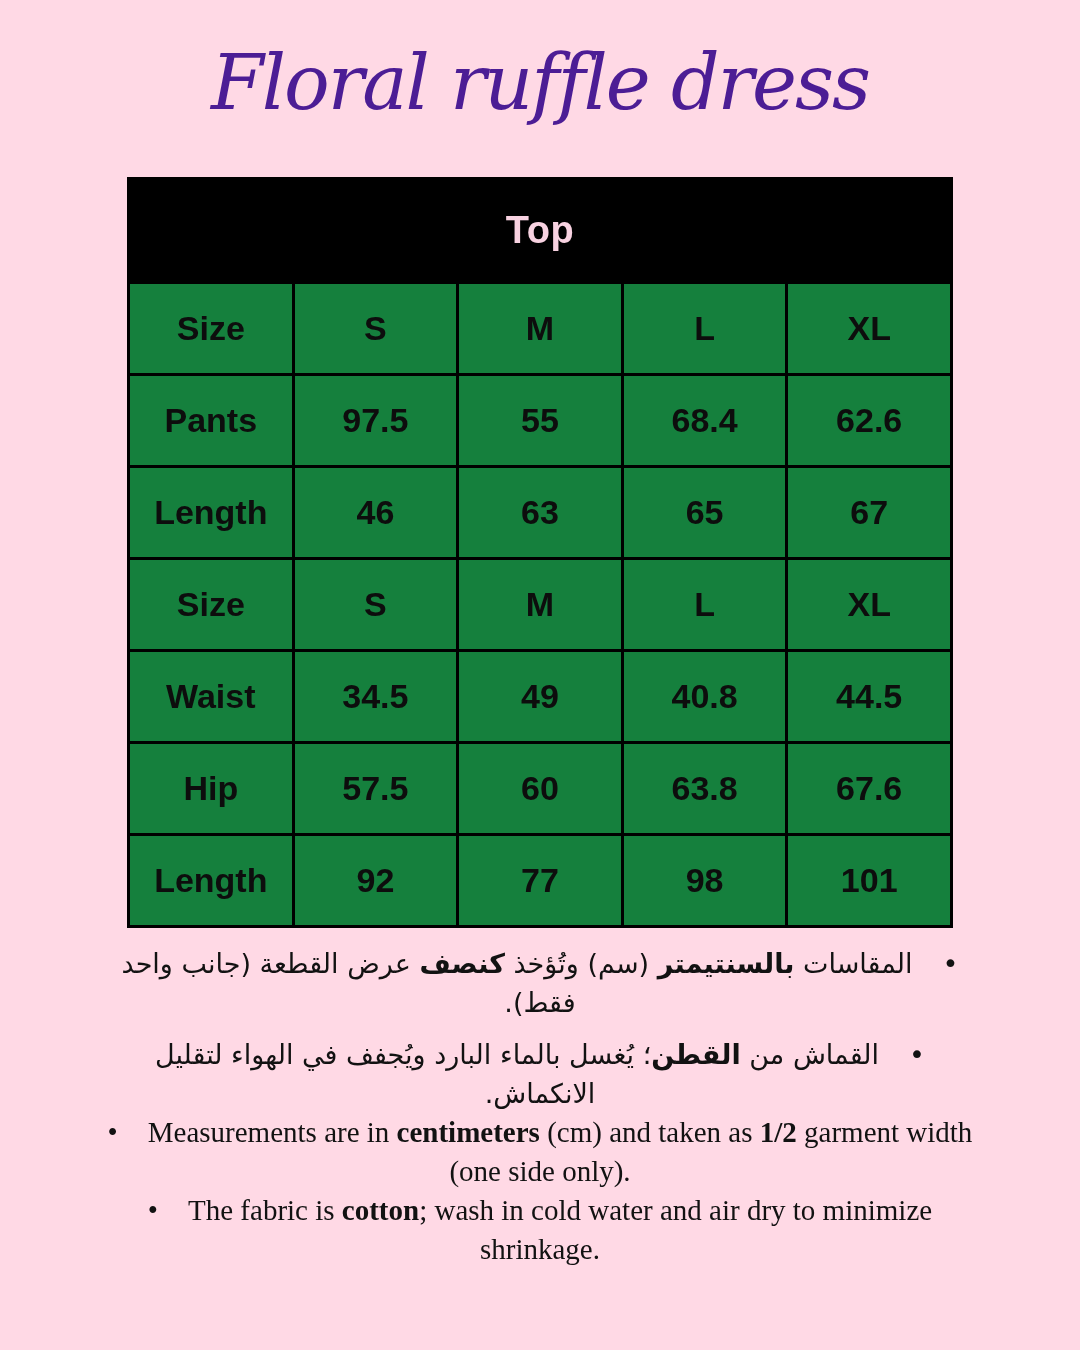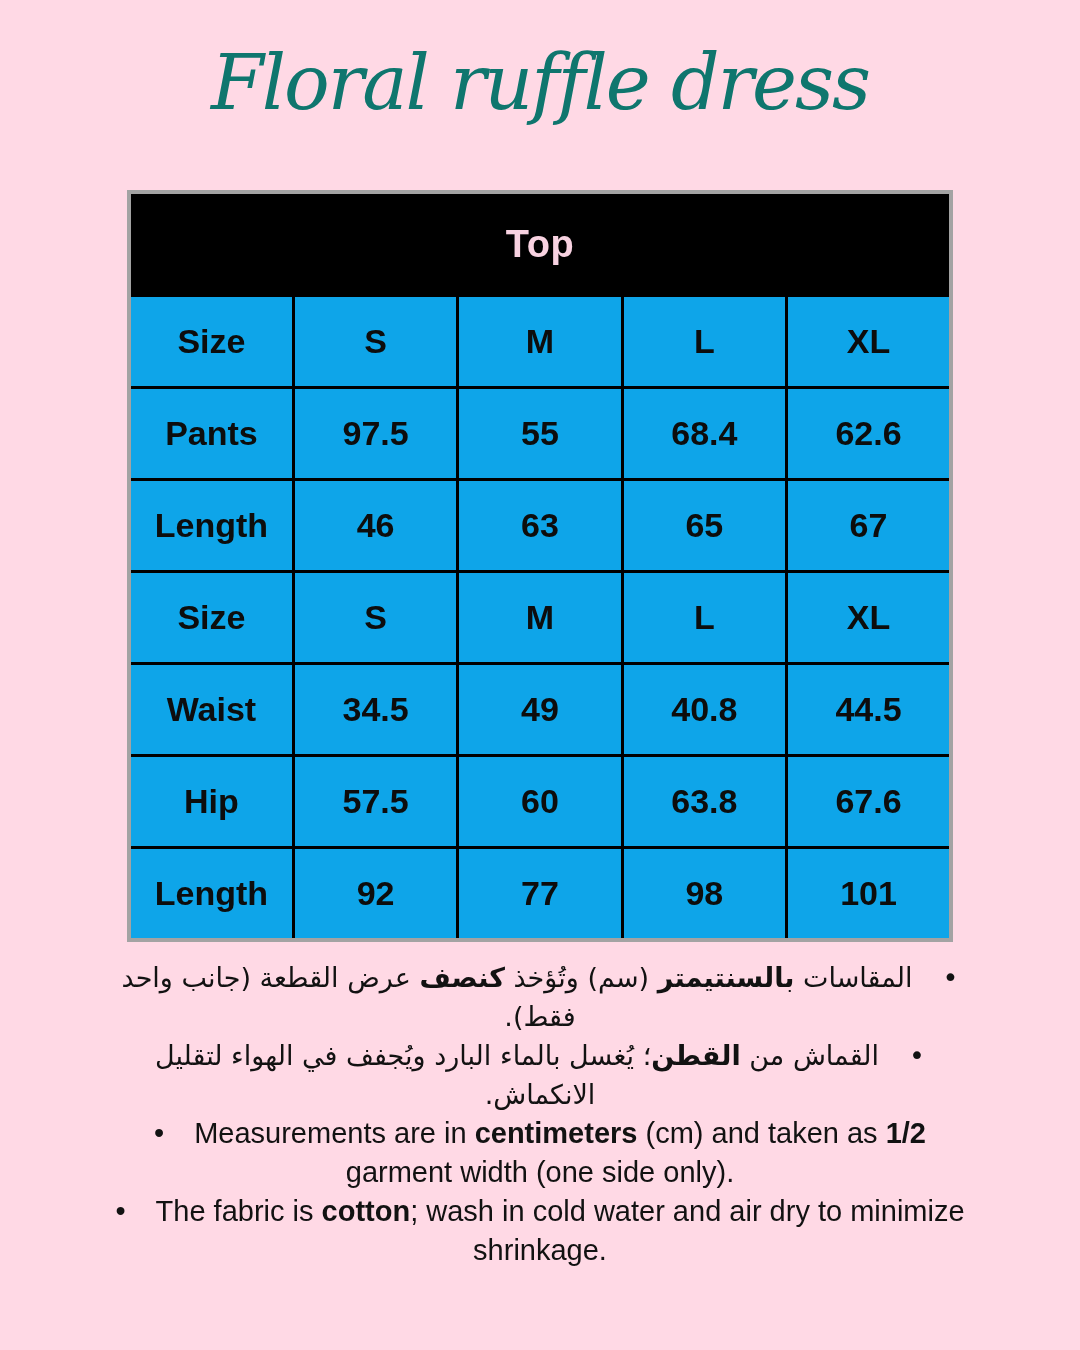--- a/index.html
+++ b/index.html
@@ -14,65 +14,67 @@
     margin:0 auto;
   }
   .title {
     padding-top:34px;
     text-align:center;
     font-family:"DejaVu Serif", serif;
     font-style:italic;
     font-weight:500;
     font-size:76px;
     line-height:1.3;
-    color:#0f766e;
+    color:#4c1d95;
     letter-spacing:-2px;
   }
   table.size-chart {
     width:826px;
-    margin:57px auto 0;
+    margin:44px auto 0;
     border-collapse:collapse;
     table-layout:fixed;
-    border:4px solid #a3a3a3;
+    border:2px solid #a3a3a3;
   }
   .size-chart th, .size-chart td {
     border:3px solid #000;
     text-align:center;
     vertical-align:middle;
   }
   th.section-header {
     height:104px;
     background:#000000;
     color:#F8D2E1;
     font-size:38px;
     font-weight:700;
     letter-spacing:0.5px;
   }
   td.cell {
     height:92px;
-    background:#0ea5e9;
+    background:#15803d;
     color:#0d0d0d;
     font-size:34px;
     font-weight:700;
   }
   ul.notes {
     margin:16px auto 0;
     width:884px;
     list-style:none;
   }
   .notes li {
     text-align:center;
     font-size:28px;
     line-height:39px;
     color:#121212;
+    font-family:Liberation Serif, serif;
   }
   .notes li.ar {
     direction:rtl;
     font-family:"DejaVu Sans", sans-serif;
     font-size:27px;
+    margin-top:13px;
   }
   .notes li.en {
     font-size:29px;
   }
   .notes .marker {
     display:inline-block;
     margin-inline-end:30px;
   }
   .notes b { font-weight:700; }
 </style>

